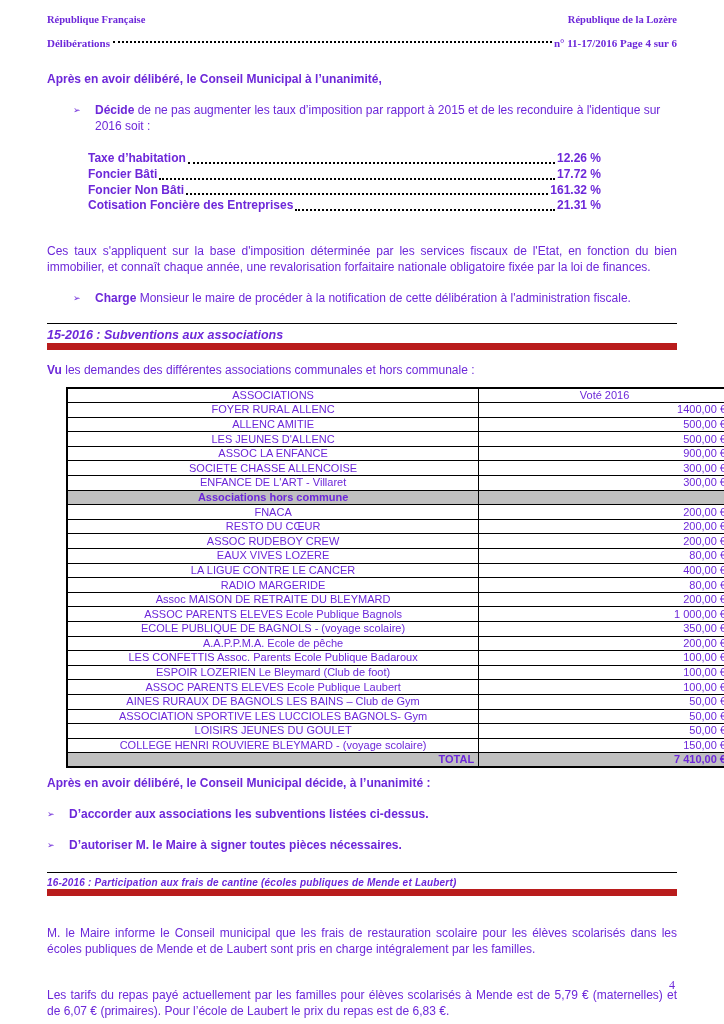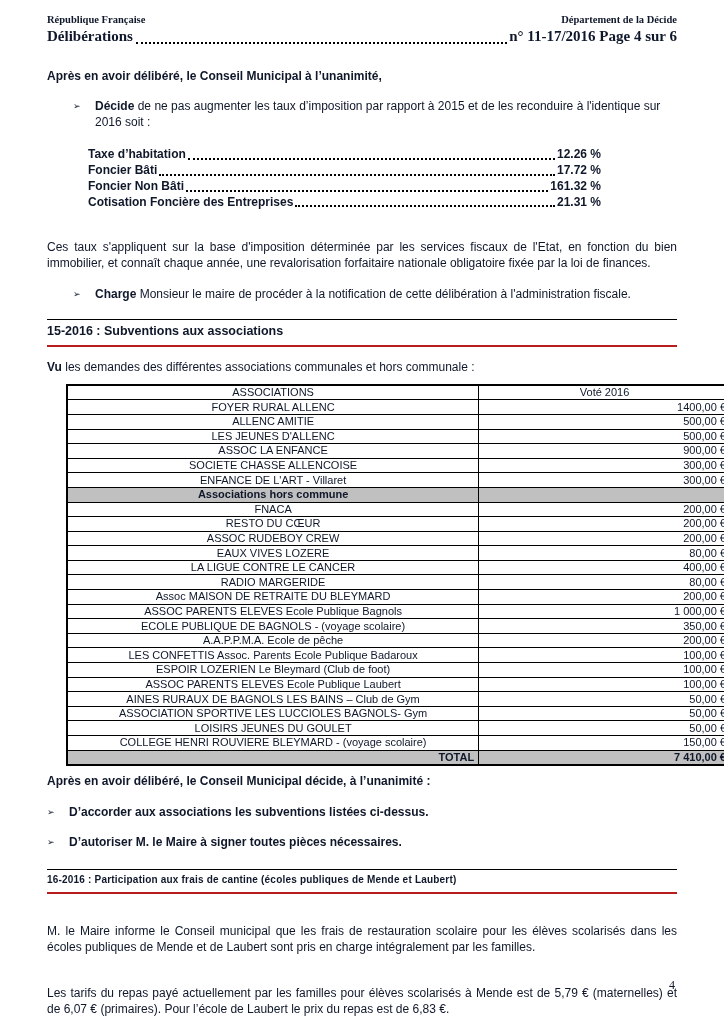--- a/index.html
+++ b/index.html
@@ -2,52 +2,52 @@
 <html><head>
 <meta charset="utf-8">
 <style>
   * { margin: 0; padding: 0; box-sizing: border-box; }
   html, body { background: #888; }
   .page {
     position: relative;
     width: 724px;
     height: 1024px;
     background: #fff;
-    color: #0f172a;
+    color: #6d28d9;
     font-family: "Liberation Sans", sans-serif;
     font-size: 12px;
     line-height: 1.32;
     overflow: hidden;
     margin: 0 auto;
   }
   .content { padding: 13px 47px 0 47px; }
 
   
   .hdr-row1 { display: flex; justify-content: space-between; font-size: 10.5px; font-weight: bold; font-family: "Liberation Serif", serif; }
-  .hdr-row2 { display: flex; align-items: flex-end; font-size: 15px; font-weight: bold; font-family: "Liberation Serif", serif; margin-top: 0; }
+  .hdr-row2 { display: flex; align-items: center; font-size: 11px; font-weight: bold; font-family: "Liberation Serif", serif; margin-top: 9px; }
   .leader { flex: 1; border-bottom: 2px dotted #000; margin: 0 2px 3px 3px; min-width: 20px; }
 
   
   .b { font-weight: bold; }
   .intro { margin-top: 22px; font-weight: bold; }
   .jpara { text-align: justify; margin-top: 30px; }
 
   
   .bullet-item { display: flex; margin-top: 15px; padding-left: 26px; }
   .bullet-glyph { width: 22px; flex: 0 0 22px; font-size: 9px; padding-top: 2px; }
   .bullet-text { flex: 1; }
   .bullet-item.bold-item .bullet-text { font-weight: bold; }
 
   
   .tax-list { margin: 16px 76px 0 41px; }
   .tax-row { display: flex; align-items: flex-end; font-weight: bold; }
   .tax-leader { flex: 1; border-bottom: 2px dotted #000; margin: 0 2px 3px 2px; }
 
   
-  .rule-heading { margin-top: 16px; border-top: 1.5px solid #000; border-bottom: 2px solid #b91c1c; padding: 3px 0 6px 0; font-weight: bold; font-size: 12.5px; }
+  .rule-heading { margin-top: 16px; border-top: 1.5px solid #000; border-bottom: 7px solid #b91c1c; padding: 3px 0 0 0; font-weight: bold; font-size: 12.5px; font-style: italic; }
   .rule-heading.alt { font-size: 10px; letter-spacing: 0.2px; }
 
   
   .assoc-table { width: 666px; margin: 8px auto 0 19px; border-collapse: collapse; border: 2px solid #000; font-size: 11px; }
   .assoc-table td, .assoc-table th { border: 1px solid #000; height: 14.6px; padding: 0 4px; line-height: 13px; font-weight: normal; }
   .assoc-table .col-name  { width: 62%; text-align: center; }
   .assoc-table .col-val   { width: 38%; text-align: right; }
   .assoc-table th.col-name, .assoc-table th.col-val { text-align: center; }
   .assoc-table tr.section td { background: #c0c0c0; font-weight: bold; }
   .assoc-table tr.total td { background: #c0c0c0; font-weight: bold; text-align: right; }
@@ -62,21 +62,21 @@
 </style>
 </head>
 <body>
 
 <div class="page">
   <div class="content">
 
     <div>
       <div class="hdr-row1">
         <span>République Française</span>
-        <span>Département de la  Décide</span>
+        <span>République de la  Lozère</span>
       </div>
       <div class="hdr-row2">
         <span>Délibérations</span>
         <span class="leader"></span>
         <span>n° 11-17/2016 Page 4 sur 6</span>
       </div>
     </div>
 
     <p class="intro">Après en avoir délibéré, le Conseil Municipal à l’unanimité,</p>
 

